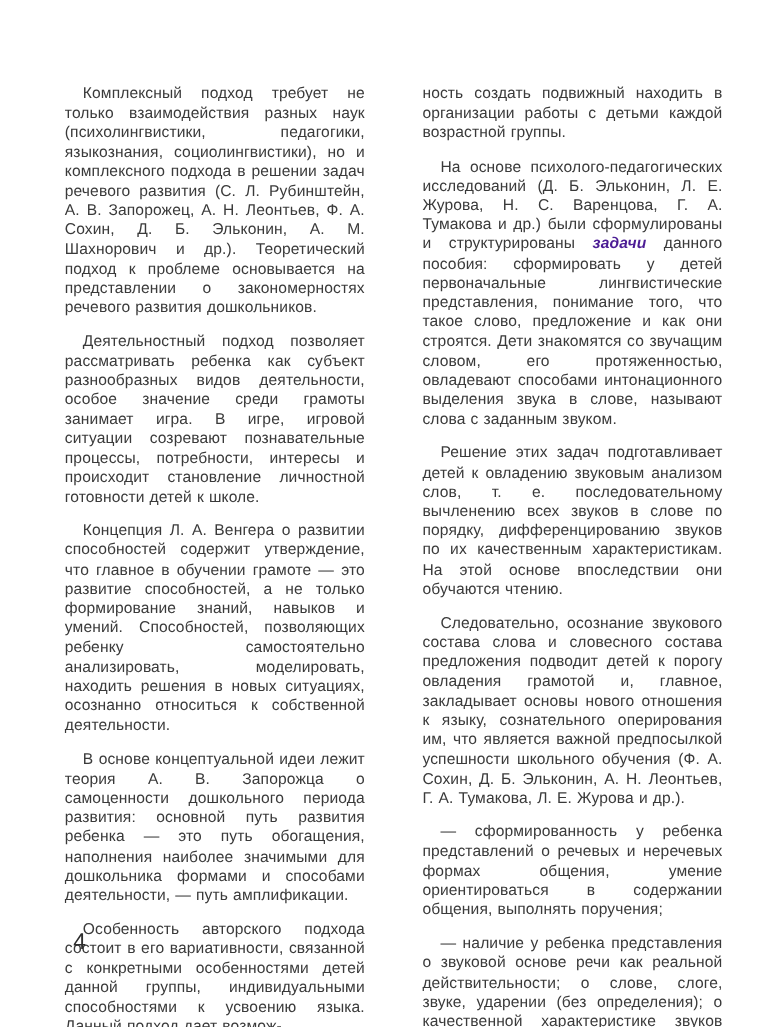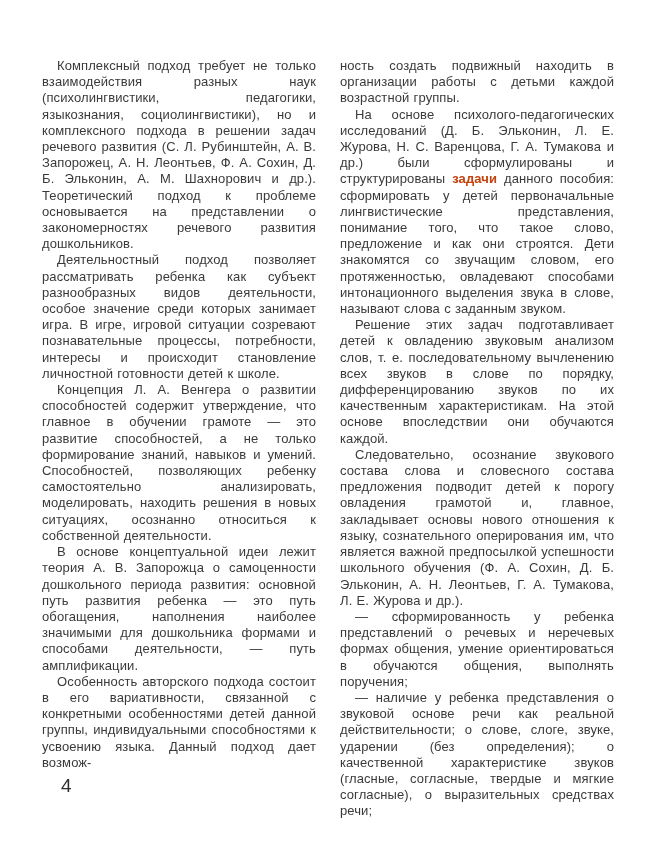--- a/index.html
+++ b/index.html
@@ -16,56 +16,56 @@
     font-family: "Liberation Sans", "DejaVu Sans", sans-serif;
   }
   .column {
     position: absolute;
     top: 58px;
     width: 274px;
   }
   .column-left  { left: 42px; }
   .column-right { left: 340px; }
   .para {
-    margin: 0;
+    margin: 12px;
     font-size: 13px;
     line-height: 16.2px;
     color: #3a3a3a;
     text-align: justify;
     letter-spacing: 0.1px;
     word-spacing: 0.5px;
   }
   .para.indent { text-indent: 15px; }
-  .bold-term { font-weight: bold; color: #c2410c; }
+  .bold-term { font-weight: bold; color: #4c1d95; font-style: italic; }
   .page-number {
     position: absolute;
     left: 61px;
     top: 774px;
     font-size: 19px;
     line-height: 24px;
     color: #2e2e2e;
   }
 </style>
 </head>
 <body>
 
 <div class="page">
 
   <div class="column column-left">
     <p class="para indent">Комплексный подход требует не только взаимодействия разных наук (психолингвистики, педагогики, языкознания, социолингвистики), но и комплексного подхода в решении задач речевого развития (С. Л. Рубинштейн, А. В. Запорожец, А. Н. Леонтьев, Ф. А. Сохин, Д. Б. Эльконин, А. М. Шахнорович и др.). Теоретический подход к проблеме основывается на представлении о закономерностях речевого развития дошкольников.</p>
-    <p class="para indent">Деятельностный подход позволяет рассматривать ребенка как субъект разнообразных видов деятельности, особое значение среди которых занимает игра. В игре, игровой ситуации созревают познавательные процессы, потребности, интересы и происходит становление личностной готовности детей к школе.</p>
+    <p class="para indent">Деятельностный подход позволяет рассматривать ребенка как субъект разнообразных видов деятельности, особое значение среди грамоты занимает игра. В игре, игровой ситуации созревают познавательные процессы, потребности, интересы и происходит становление личностной готовности детей к школе.</p>
     <p class="para indent">Концепция Л. А. Венгера о развитии способностей содержит утверждение, что главное в обучении грамоте — это развитие способностей, а не только формирование знаний, навыков и умений. Способностей, позволяющих ребенку самостоятельно анализировать, моделировать, находить решения в новых ситуациях, осознанно относиться к собственной деятельности.</p>
     <p class="para indent">В основе концептуальной идеи лежит теория А. В. Запорожца о самоценности дошкольного периода развития: основной путь развития ребенка — это путь обогащения, наполнения наиболее значимыми для дошкольника формами и способами деятельности, — путь амплификации.</p>
     <p class="para indent">Особенность авторского подхода состоит в его вариативности, связанной с конкретными особенностями детей данной группы, индивидуальными способностями к усвоению языка. Данный подход дает возмож-</p>
   </div>
 
   <div class="column column-right">
     <p class="para">ность создать подвижный находить в организации работы с детьми каждой возрастной группы.</p>
     <p class="para indent"><span>На основе психолого-педагогических исследований (Д. Б. Эльконин, Л. Е. Журова, Н. С. Варенцова, Г. А. Тумакова и др.) были сформулированы и структурированы </span><b class="bold-term">задачи</b><span> данного пособия: сформировать у детей первоначальные лингвистические представления, понимание того, что такое слово, предложение и как они строятся. Дети знакомятся со звучащим словом, его протяженностью, овладевают способами интонационного выделения звука в слове, называют слова с заданным звуком.</span></p>
-    <p class="para indent">Решение этих задач подготавливает детей к овладению звуковым анализом слов, т. е. последовательному вычленению всех звуков в слове по порядку, дифференцированию звуков по их качественным характеристикам. На этой основе впоследствии они обучаются каждой.</p>
+    <p class="para indent">Решение этих задач подготавливает детей к овладению звуковым анализом слов, т. е. последовательному вычленению всех звуков в слове по порядку, дифференцированию звуков по их качественным характеристикам. На этой основе впоследствии они обучаются чтению.</p>
     <p class="para indent">Следовательно, осознание звукового состава слова и словесного состава предложения подводит детей к порогу овладения грамотой и, главное, закладывает основы нового отношения к языку, сознательного оперирования им, что является важной предпосылкой успешности школьного обучения (Ф. А. Сохин, Д. Б. Эльконин, А. Н. Леонтьев, Г. А. Тумакова, Л. Е. Журова и др.).</p>
-    <p class="para indent">— сформированность у ребенка представлений о речевых и неречевых формах общения, умение ориентироваться в обучаются общения, выполнять поручения;</p>
+    <p class="para indent">— сформированность у ребенка представлений о речевых и неречевых формах общения, умение ориентироваться в содержании общения, выполнять поручения;</p>
     <p class="para indent">— наличие у ребенка представления о звуковой основе речи как реальной действительности; о слове, слоге, звуке, ударении (без определения); о качественной характеристике звуков (гласные, согласные, твердые и мягкие согласные), о выразительных средствах речи;</p>
   </div>
 
   <div class="page-number">4</div>
 
 </div>
 
 </body></html>

